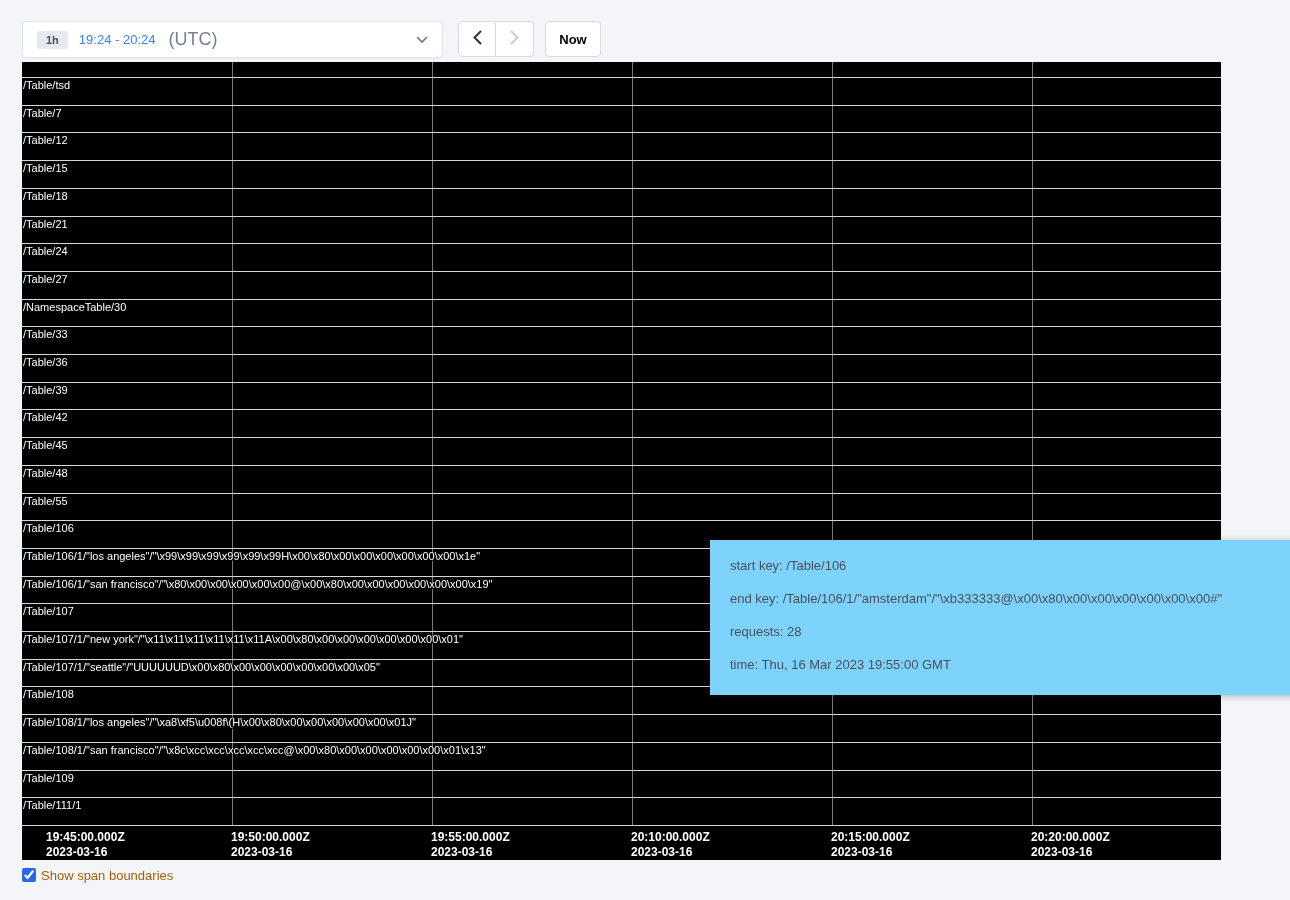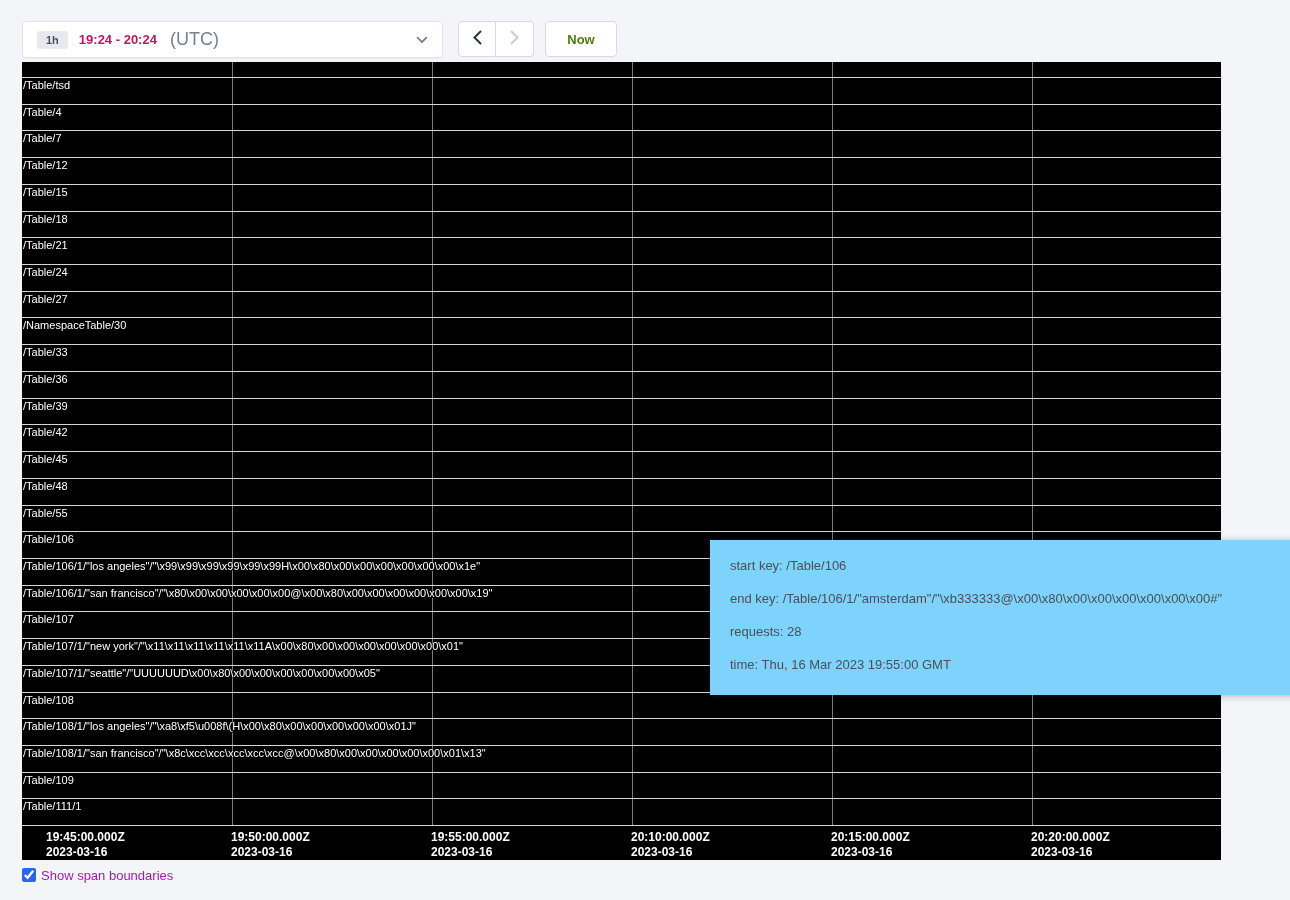--- a/index.html
+++ b/index.html
@@ -12,35 +12,35 @@
   }
 
   
   .toolbar { position:absolute; left:22px; top:21px; height:37px; display:flex; align-items:stretch; }
   .time-selector {
     width:421px; background:#fff; border:1px solid #e3e4ea; border-radius:4px;
     display:flex; align-items:center; gap:11px; padding:0 14px; cursor:pointer;
     box-shadow:0 1px 1px rgba(20,20,40,0.03);
   }
   .preset-badge { background:#e8e9ee; color:#475065; font-size:11px; font-weight:700; padding:3px 9px; border-radius:3px; }
-  .range-label { font-size:13px; color:#be185d; font-weight:700; }
+  .range-label { font-size:13px; color:#3b82f6; font-weight:400; }
   .tz-label { font-size:18px; color:#79818f; font-weight:400; margin-left:2px; }
   .dd-chevron { margin-left:auto; display:flex; align-items:center; }
 
   .nav-group { margin-left:15px; display:flex; height:36px; margin-top:0; }
   .nav-btn {
     width:38px; height:36px; background:#fff; border:1px solid #d9dae1;
     display:flex; align-items:center; justify-content:center; cursor:pointer;
   }
   .nav-btn.prev { border-radius:4px 0 0 4px; }
   .nav-btn.next { border-radius:0 4px 4px 0; border-left:none; cursor:default; }
 
   .now-btn {
-    margin-left:11px; width:72px; height:36px; background:#fff; border:1px solid #d9dae1;
-    border-radius:4px; font-size:13px; font-weight:600; color:#4d7c0f;
+    margin-left:11px; width:56px; height:36px; background:#fff; border:1px solid #d9dae1;
+    border-radius:4px; font-size:13px; font-weight:600; color:#000000;
     font-family:"Liberation Sans", sans-serif; cursor:pointer;
   }
 
   
   .canvas { position:absolute; left:22px; top:62px; width:1199px; height:798px; background:#000; }
   .gridlines, .heat-bands, .span-rows, .x-axis { position:absolute; }
   .gridline { position:absolute; top:0; width:1px; height:764px; background:#7b7b7b; }
   .band { position:absolute; left:210px; right:0; }
   .span-rows {
     left:0; top:15px; width:100%; height:749px;
@@ -58,21 +58,21 @@
   .tooltip {
     position:absolute; left:710px; top:540px; width:684px; z-index:10;
     background:#7dd3fc; box-shadow:0 1px 7px rgba(50,50,70,0.35);
     padding:18px 20px 5px 20px;
   }
   .tooltip p { font-size:13px; line-height:16px; color:#4b4f59; margin-bottom:17px; white-space:nowrap; }
 
   
   .footer { position:absolute; left:22px; top:866px; display:flex; align-items:flex-start; gap:5px; }
   .footer input { width:14px; height:14px; accent-color:#2b66e8; margin-top:2px; cursor:pointer; }
-  .footer-label { font-size:13px; color:#a21caf; line-height:19px; }
+  .footer-label { font-size:13px; color:#a16207; line-height:19px; }
 </style>
 </head>
 <body>
 
 <div class="toolbar">
 
   <div class="time-selector">
     <span class="preset-badge">1h</span>
     <span class="range-label">19:24 - 20:24</span>
     <span class="tz-label">(UTC)</span>
@@ -130,23 +130,20 @@
       <div class="gridline" style="left: 410px;"></div>
       <div class="gridline" style="left: 610px;"></div>
       <div class="gridline" style="left: 810px;"></div>
       <div class="gridline" style="left: 1010px;"></div>
     </div>
   <div class="span-rows">
       <div class="hm-row">
         <span class="hm-label">/Table/tsd</span>
       </div>
       <div class="hm-row">
-        <span class="hm-label">/Table/4</span>
-      </div>
-      <div class="hm-row">
         <span class="hm-label">/Table/7</span>
       </div>
       <div class="hm-row">
         <span class="hm-label">/Table/12</span>
       </div>
       <div class="hm-row">
         <span class="hm-label">/Table/15</span>
       </div>
       <div class="hm-row">
         <span class="hm-label">/Table/18</span>

